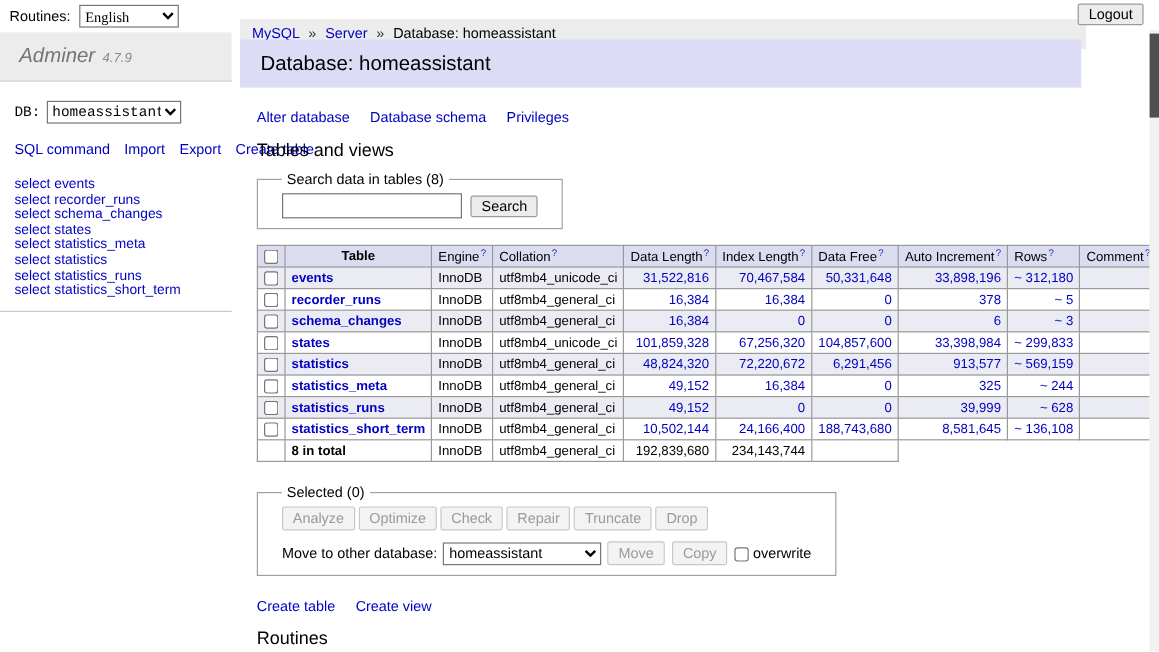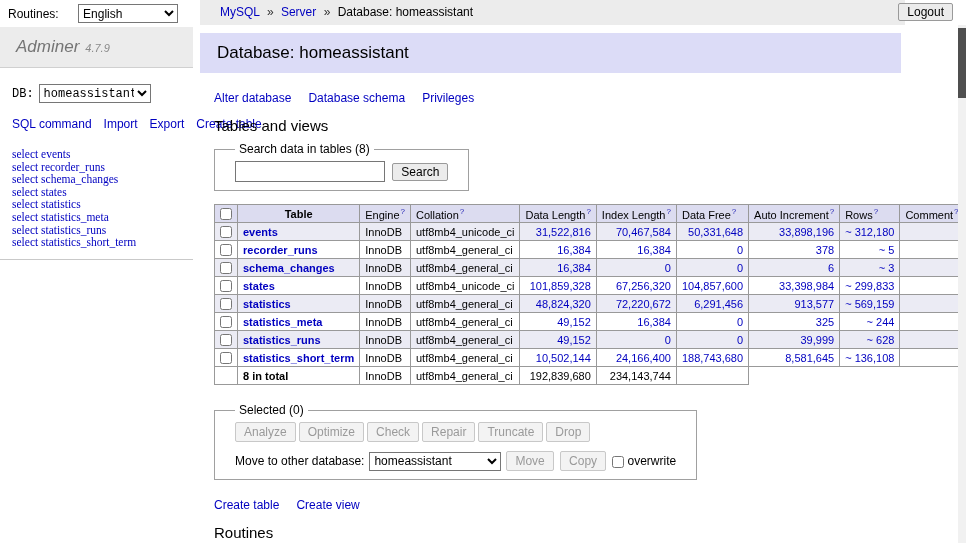--- a/index.html
+++ b/index.html
@@ -11,38 +11,38 @@
        font-family:"Liberation Sans",sans-serif;font-size:12px;color:#000;}
   a{color:var(--link);text-decoration:none;cursor:pointer;}
   select{font-family:inherit;font-size:12px;border:1px solid #767676;background:#fff;height:19px;}
   button{font-family:inherit;font-size:12px;color:#000;background:#ececec;border:1px solid #9a9a9a;
          border-radius:2px;padding:2px 9px;cursor:pointer;}
   button:disabled{color:#9a9a9a;background:#f3f3f3;border-color:#c8c8c8;cursor:default;}
   input[type=text]{font-family:inherit;font-size:12px;border:1px solid #767676;padding:1px 3px;height:17px;}
   input[type=checkbox]{margin:0;vertical-align:middle;width:12px;height:12px;}
 
   .lang{position:absolute;left:8px;top:4px;}
-  .lang select{width:100px;margin-left:16px;}
-  .breadcrumb{position:absolute;left:200px;top:0;width:705px;height:25px;background:var(--bar);
-              line-height:25px;padding-left:20px;box-sizing:border-box;white-space:nowrap;}
+  .lang select{width:83px;margin-left:4px;font-family:Liberation Serif, serif;}
+  .breadcrumb{position:absolute;left:200px;top:16px;width:705px;height:25px;background:var(--bar);
+              line-height:25px;padding-left:10px;box-sizing:border-box;white-space:nowrap;}
   .breadcrumb .sep{margin:0 4px;color:#333;}
   .logout{position:absolute;right:13px;top:3px;}
   .logout button{padding:1px 8px;}
 
   .sidebar{position:absolute;left:0;top:25px;width:193px;bottom:0;background:#fff;}
   .sidebar h1{margin:2px 0 0;padding:10px 16px;background:var(--bar);border-bottom:1px solid #d0d0d0;
               font-weight:normal;font-size:17px;font-style:italic;color:#757575;}
   .sidebar h1 .ver{font-size:11px;margin-left:6px;color:#8a8a8a;}
   .side-content{padding:0 12px;}
   .db-row{margin-top:16px;font-family:Liberation Mono, monospace;}
   .db-row select{width:112px;margin-left:5px;}
   .side-links{margin-top:13px;line-height:17px;width:172px;}
   .side-links a{margin-right:12px;white-space:nowrap;}
   .tbl-links{margin-top:15px;}
-  .tbl-links a{display:block;font-size:11.5px;line-height:12.6px;white-space:nowrap;font-family:Liberation Serif, serif;}
+  .tbl-links a{display:block;font-size:11.5px;line-height:12.6px;white-space:nowrap;}
   .side-hr{border:none;border-top:1px solid #c9c9c9;margin:10px -12px 0 -12px;}
 
   .main{position:absolute;left:200px;top:25px;right:8px;bottom:0;overflow:hidden;}
   .main h2{margin:8px 57px 0 0;padding:10px 17px;background:var(--accent);font-size:17px;font-weight:normal;}
   .content{padding:0 0 0 14px;}
   .links-row{margin:18px 0 0;}
   .links-row a{margin-right:17px;}
   h3{font-size:15px;font-weight:normal;margin:12px 0 0;}
 
   fieldset{border:1px solid #a0a0a0;margin:0;padding:5px 20px 8px;width:fit-content;}
@@ -113,22 +113,22 @@
       <span>DB:</span><select><option>homeassistant</option></select>
     </div>
     <div class="side-links">
       <a>SQL command</a><a>Import</a><a>Export</a><a>Create table</a>
     </div>
     <div class="tbl-links">
       <a>select events</a>
       <a>select recorder_runs</a>
       <a>select schema_changes</a>
       <a>select states</a>
+      <a>select statistics_meta</a>
       <a>select statistics</a>
-      <a>select statistics_meta</a>
       <a>select statistics_runs</a>
       <a>select statistics_short_term</a>
     </div>
     <hr class="side-hr">
   </div>
 </div>
 
 <div class="main">
   <h2>Database: homeassistant</h2>
   <div class="content">

